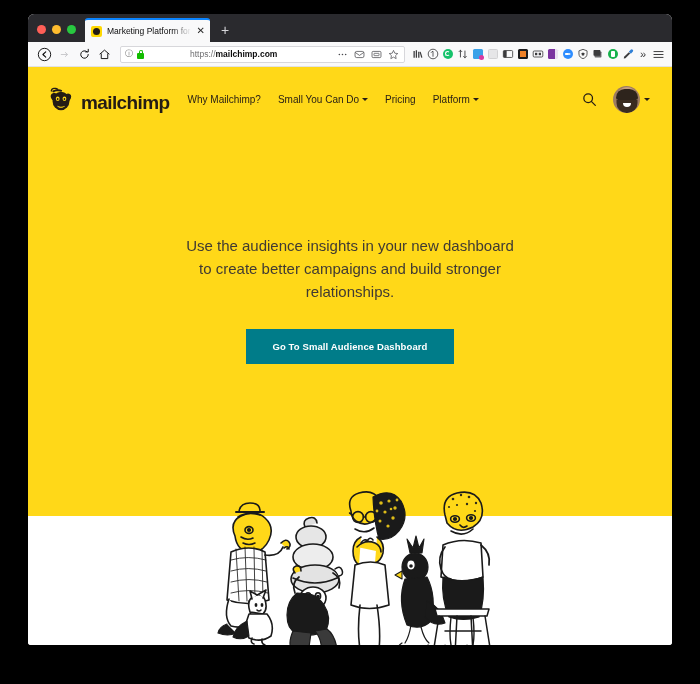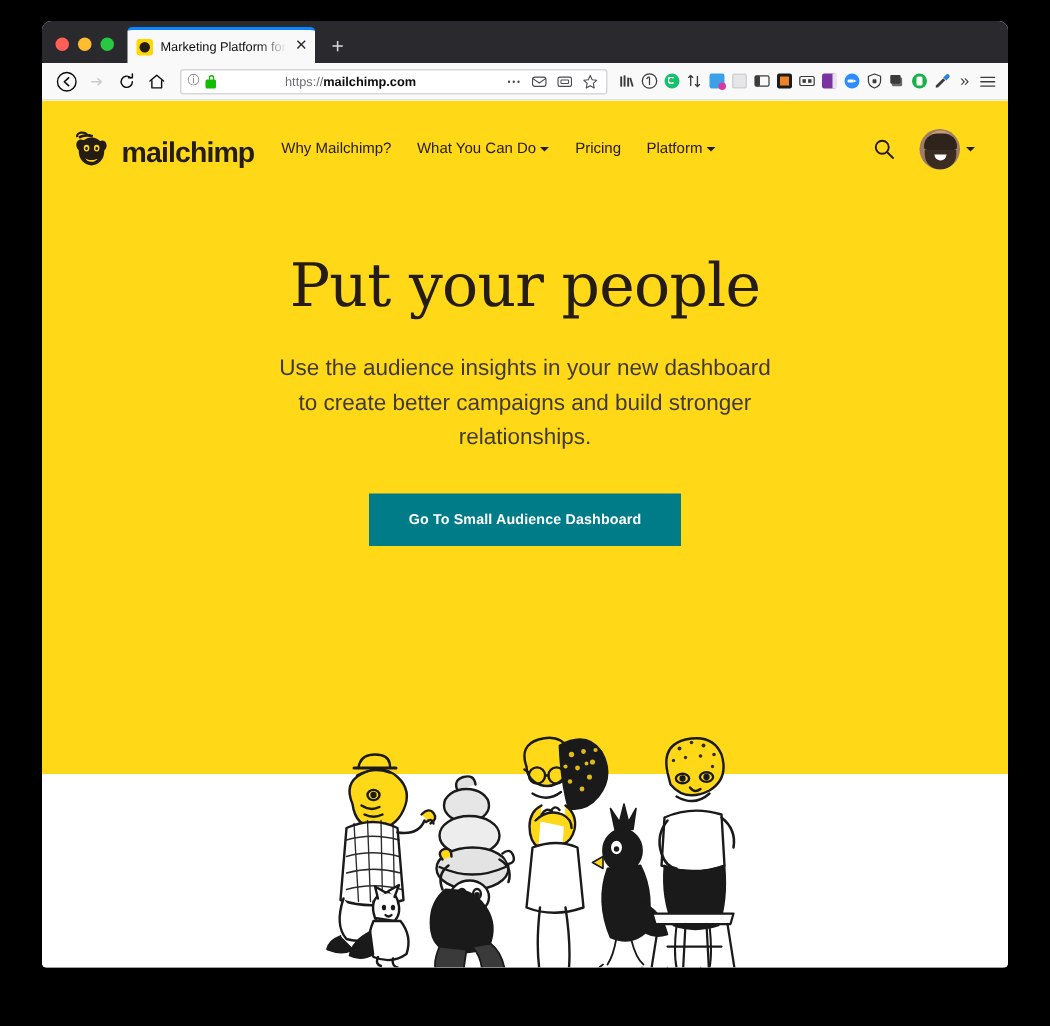--- a/index.html
+++ b/index.html
@@ -408,21 +408,21 @@
           </svg>
         </span>
         <span id="logo-word">mailchimp</span>
       </div>
 
       <div id="site-nav">
         <span class="nav-link">
           <span>Why Mailchimp?</span>
         </span>
         <span class="nav-link">
-          <span>What You Can Do</span>
+          <span>Small You Can Do</span>
           <span class="caret"></span>
         </span>
         <span class="nav-link">
           <span>Pricing</span>
         </span>
         <span class="nav-link">
           <span>Platform</span>
           <span class="caret"></span>
         </span>
       </div>
@@ -441,21 +441,21 @@
             <span class="beard"></span>
             <span class="mouth"></span>
           </span>
           <span class="caret"></span>
         </span>
       </div>
     </div>
 
     <div id="hero">
       <h1 id="headline">
-        <span>Put your people</span><br>
+        <br>
       </h1>
       <p id="subhead">Use the audience insights in your new dashboard to create better campaigns and build stronger relationships.</p>
       <a id="cta">Go To Small Audience Dashboard</a>
     </div>
 
     <div id="illustration">
       <svg width="290" height="192" viewBox="0 0 290 192">
         <g stroke="#1a1a1a" fill="none" stroke-width="1.6" stroke-linecap="round" stroke-linejoin="round">
 
           <path d="M30 55 q-6 -14 6 -20 q14 -7 24 2 q10 9 4 22 q-6 13 -19 12 q-13 -1 -15 -16z" fill="#ffd818"></path>

